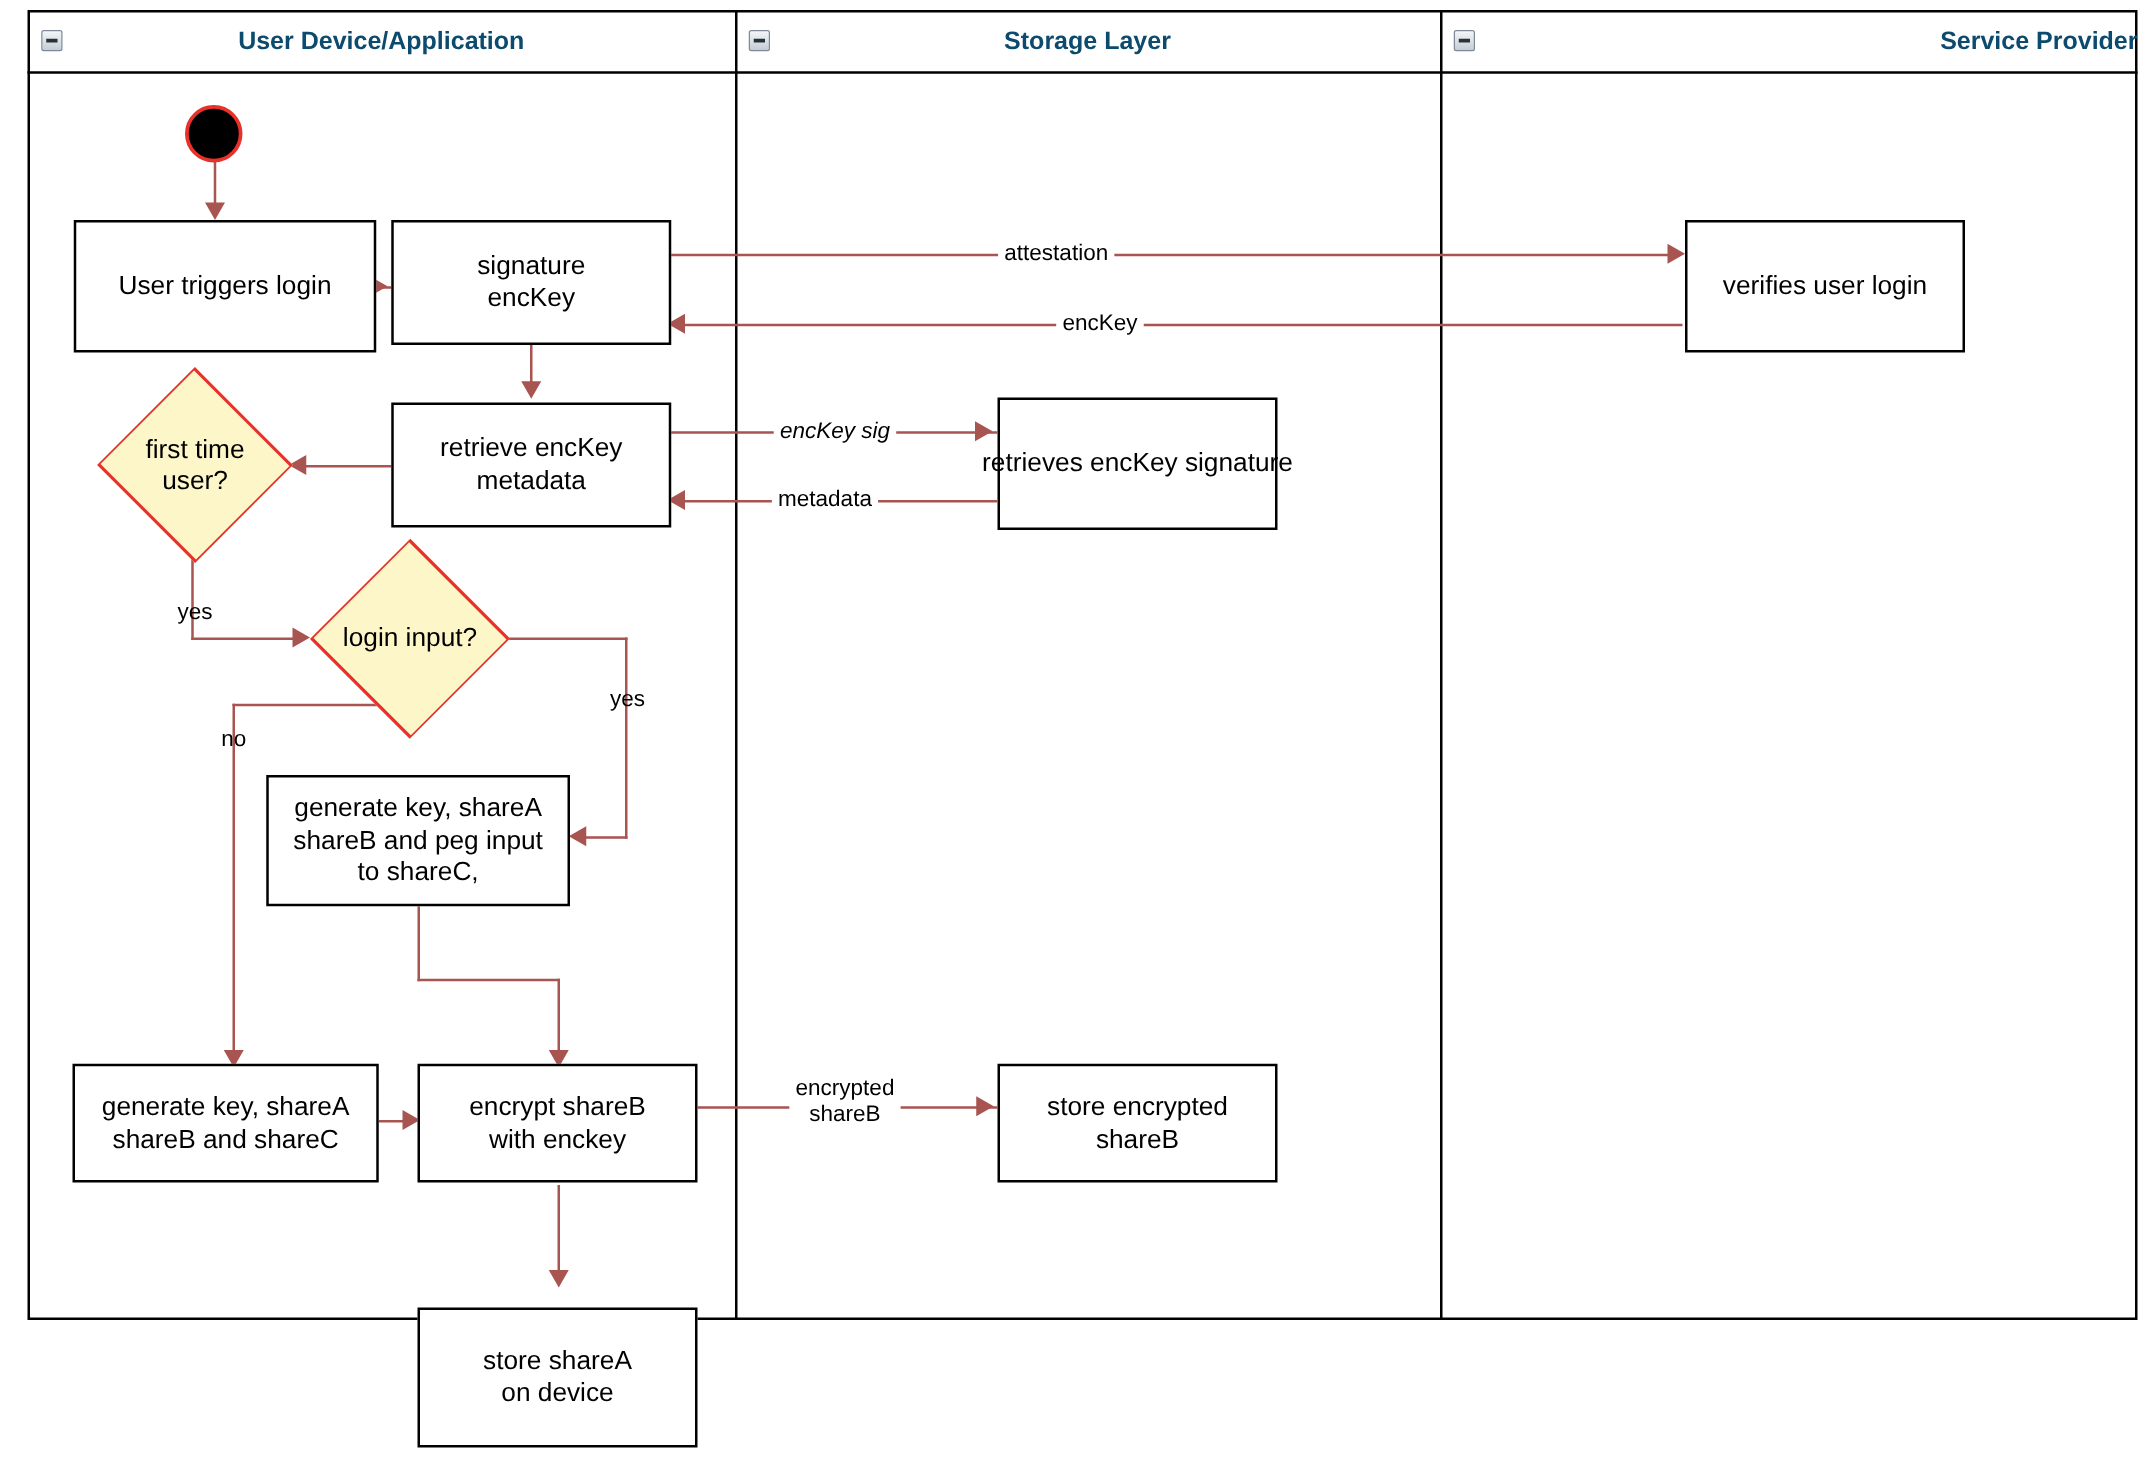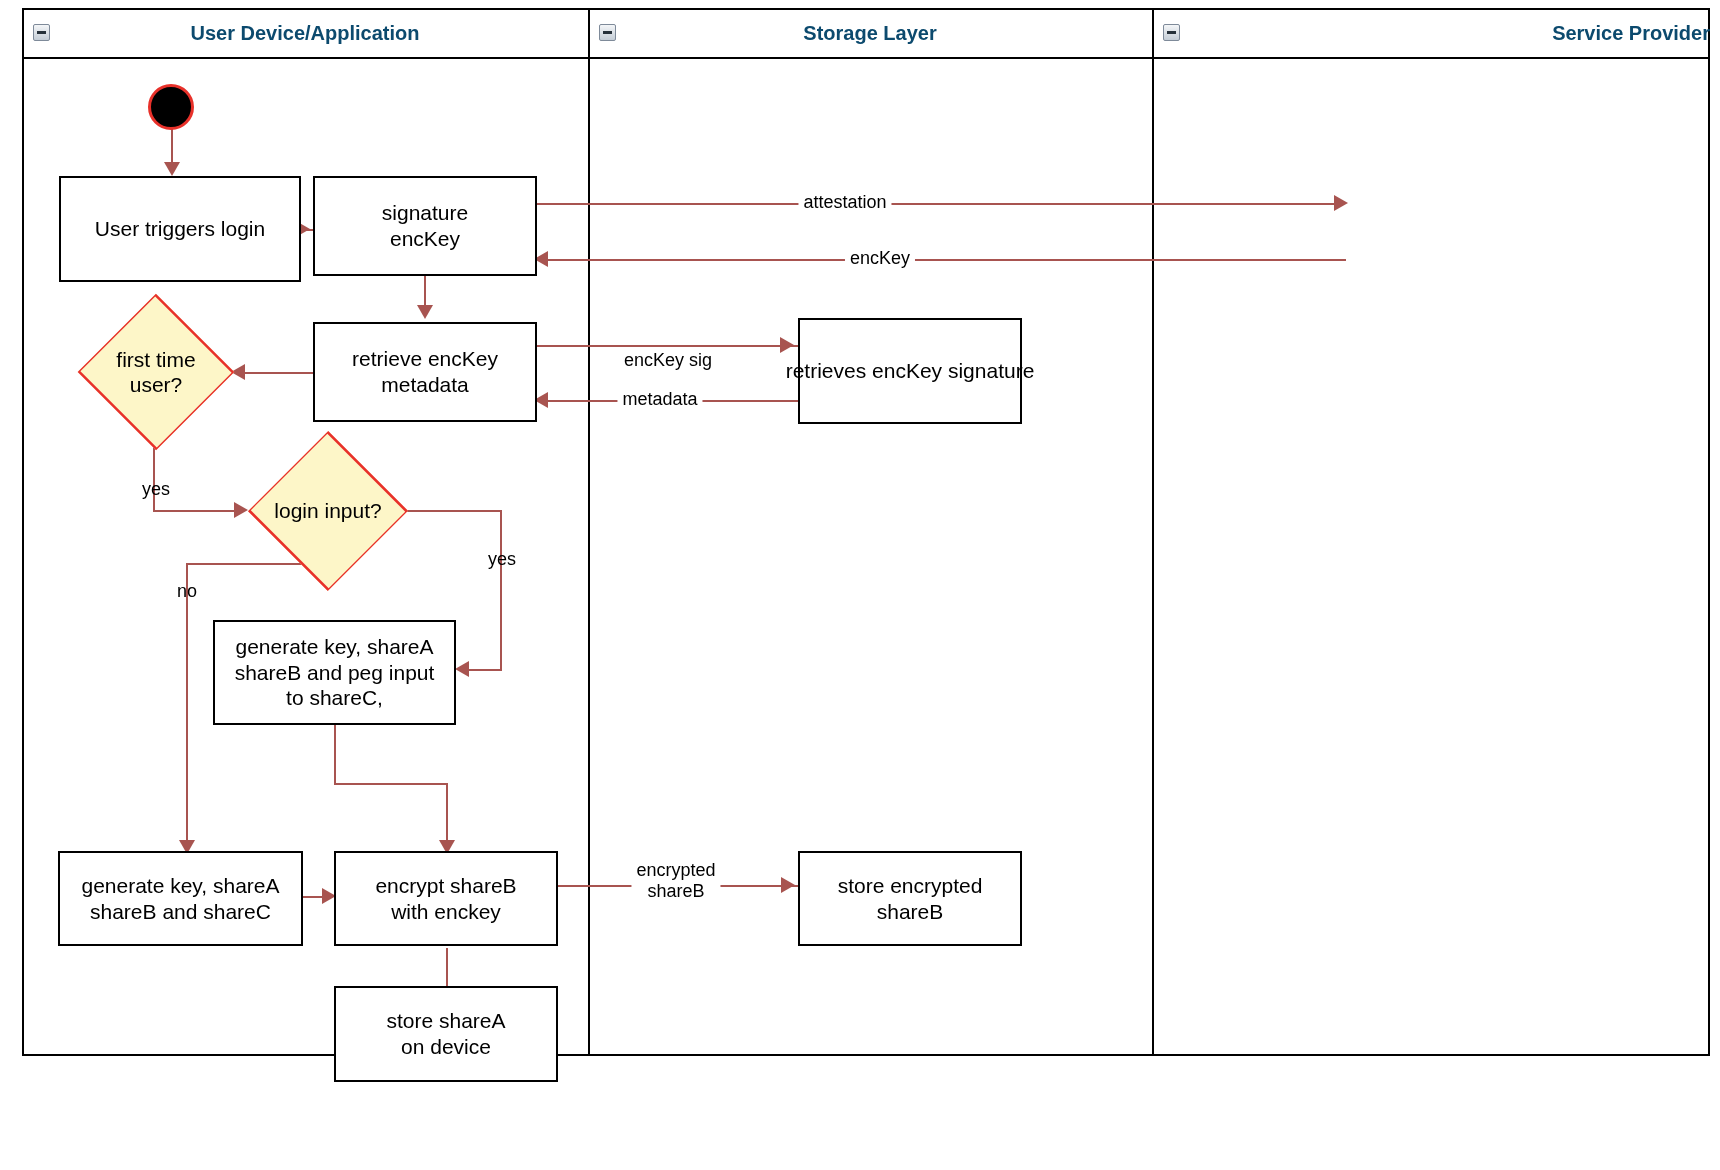--- a/index.html
+++ b/index.html
@@ -109,21 +109,21 @@
 
   <div class="ln lnh" style="left:546px;top:259px;width:800px;"></div>
   <div class="arrow arr-l" style="left:534px;top:251px;"></div>
   <div class="edge-label" style="left:880px;top:248px;transform:translateX(-50%);">encKey</div>
 
   <div class="ln lnv" style="left:424px;top:275px;height:36px;"></div>
   <div class="arrow arr-d" style="left:417px;top:305px;"></div>
 
   <div class="ln lnh" style="left:536px;top:345px;width:262px;"></div>
   <div class="arrow arr-r" style="left:780px;top:337px;"></div>
-  <div class="edge-label" style="left:668px;top:350px;transform:translateX(-50%);">encKey sig</div>
+  <div class="edge-label" style="left:668px;top:334px;transform:translateX(-50%);font-style:italic;">encKey sig</div>
 
   <div class="ln lnh" style="left:546px;top:400px;width:252px;"></div>
   <div class="arrow arr-l" style="left:534px;top:392px;"></div>
   <div class="edge-label" style="left:660px;top:389px;transform:translateX(-50%);">metadata</div>
 
   <div class="ln lnh" style="left:243px;top:372px;width:72px;"></div>
   <div class="arrow arr-l" style="left:231px;top:364px;"></div>
 
   <div class="ln lnv" style="left:153px;top:413px;height:99px;"></div>
   <div class="ln lnh" style="left:153px;top:510px;width:85px;"></div>
@@ -181,22 +181,23 @@
   <div class="node" style="left:213px;top:620px;width:243px;height:105px;">generate key, shareA
 shareB and peg input
 to shareC,</div>
 
   <div class="node" style="left:58px;top:851px;width:245px;height:95px;">generate key, shareA
 shareB and shareC</div>
 
   <div class="node" style="left:334px;top:851px;width:224px;height:95px;">encrypt shareB
 with enckey</div>
 
-  <div class="node" style="left:334px;top:986px;width:224px;height:96px;">store shareA
+  <div class="node" style="left:334px;top:1046px;width:224px;height:112px;">store shareA
 on device</div>
 
   <div class="node overflow" style="left:798px;top:318px;width:224px;height:106px;">retrieves encKey signature</div>
 
   <div class="node" style="left:798px;top:851px;width:224px;height:95px;">store encrypted
 shareB</div>
 
+  <div class="node" style="left:1348px;top:176px;width:224px;height:106px;">verifies user login</div>
 
 </div>
 
 </body></html>

